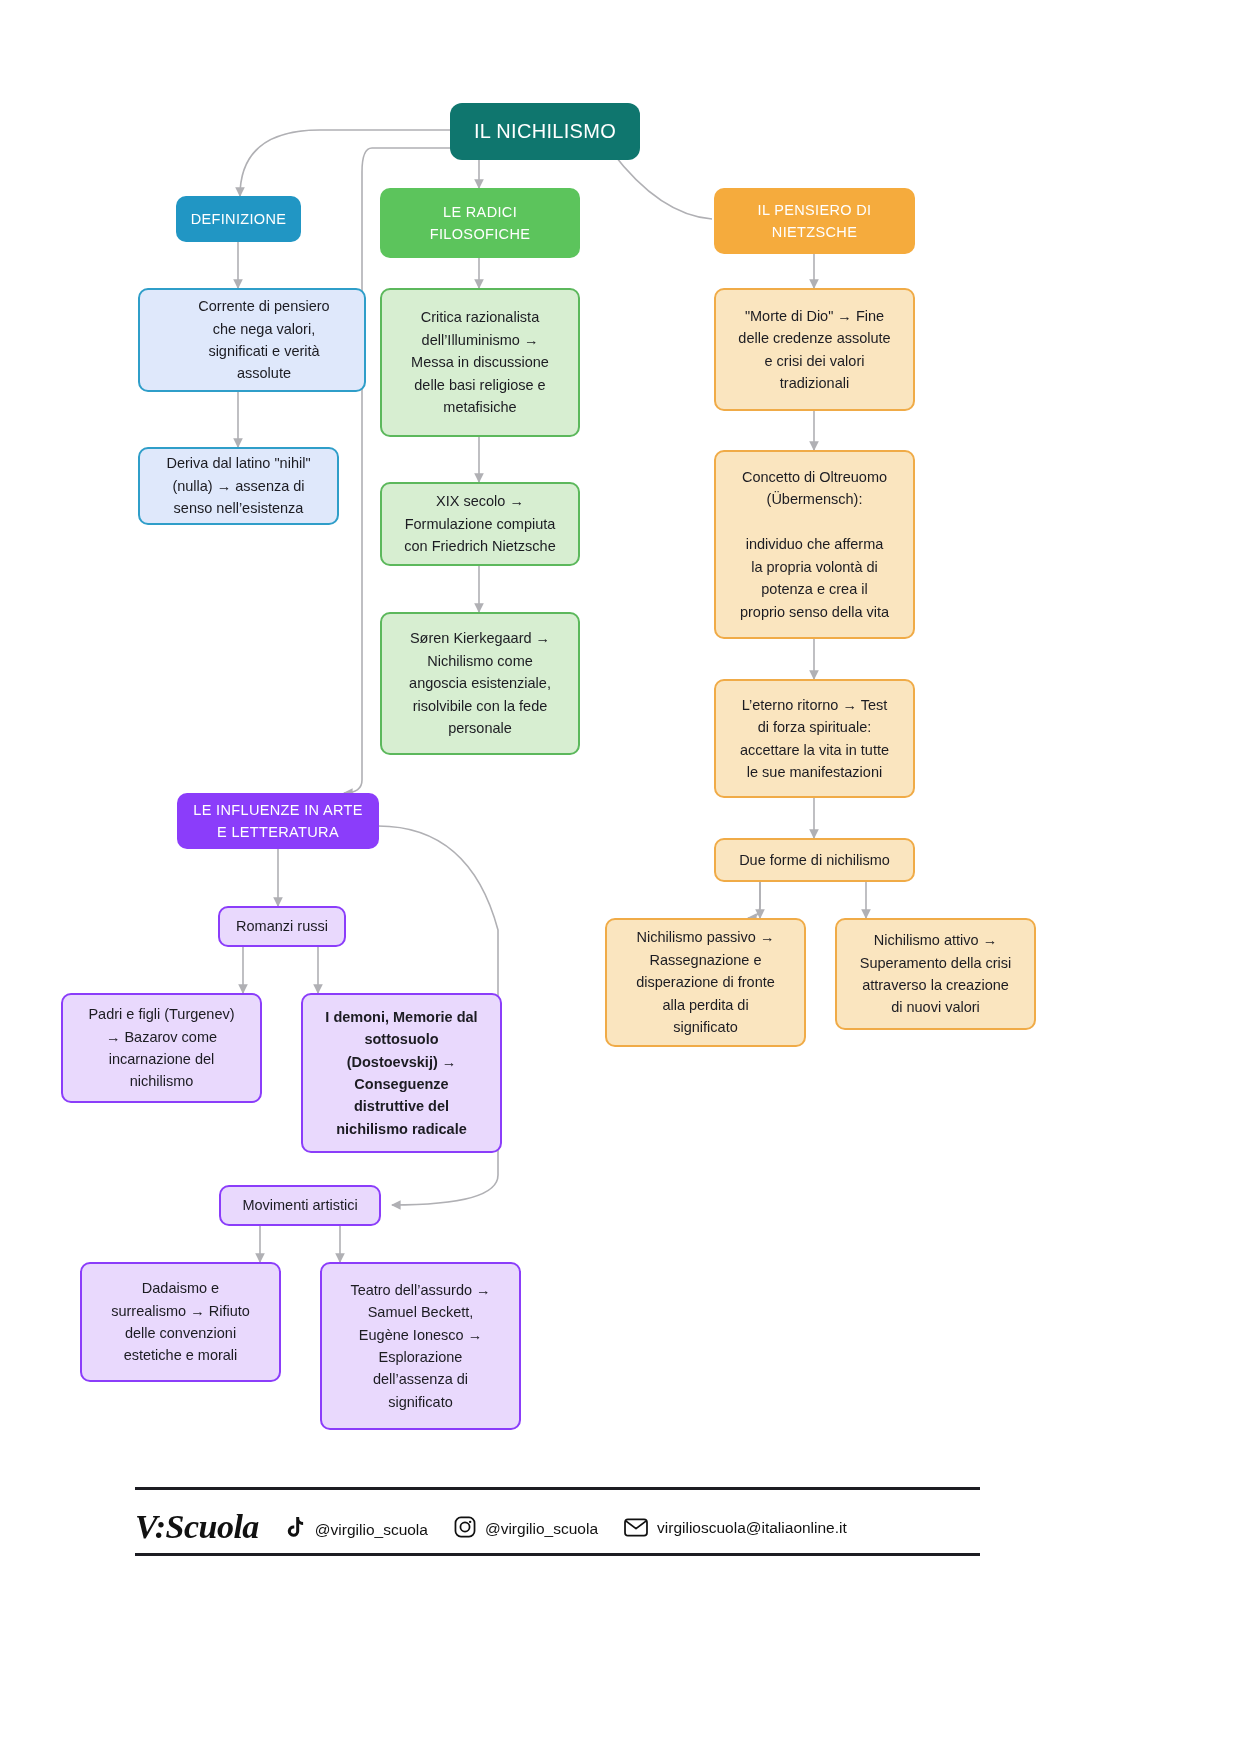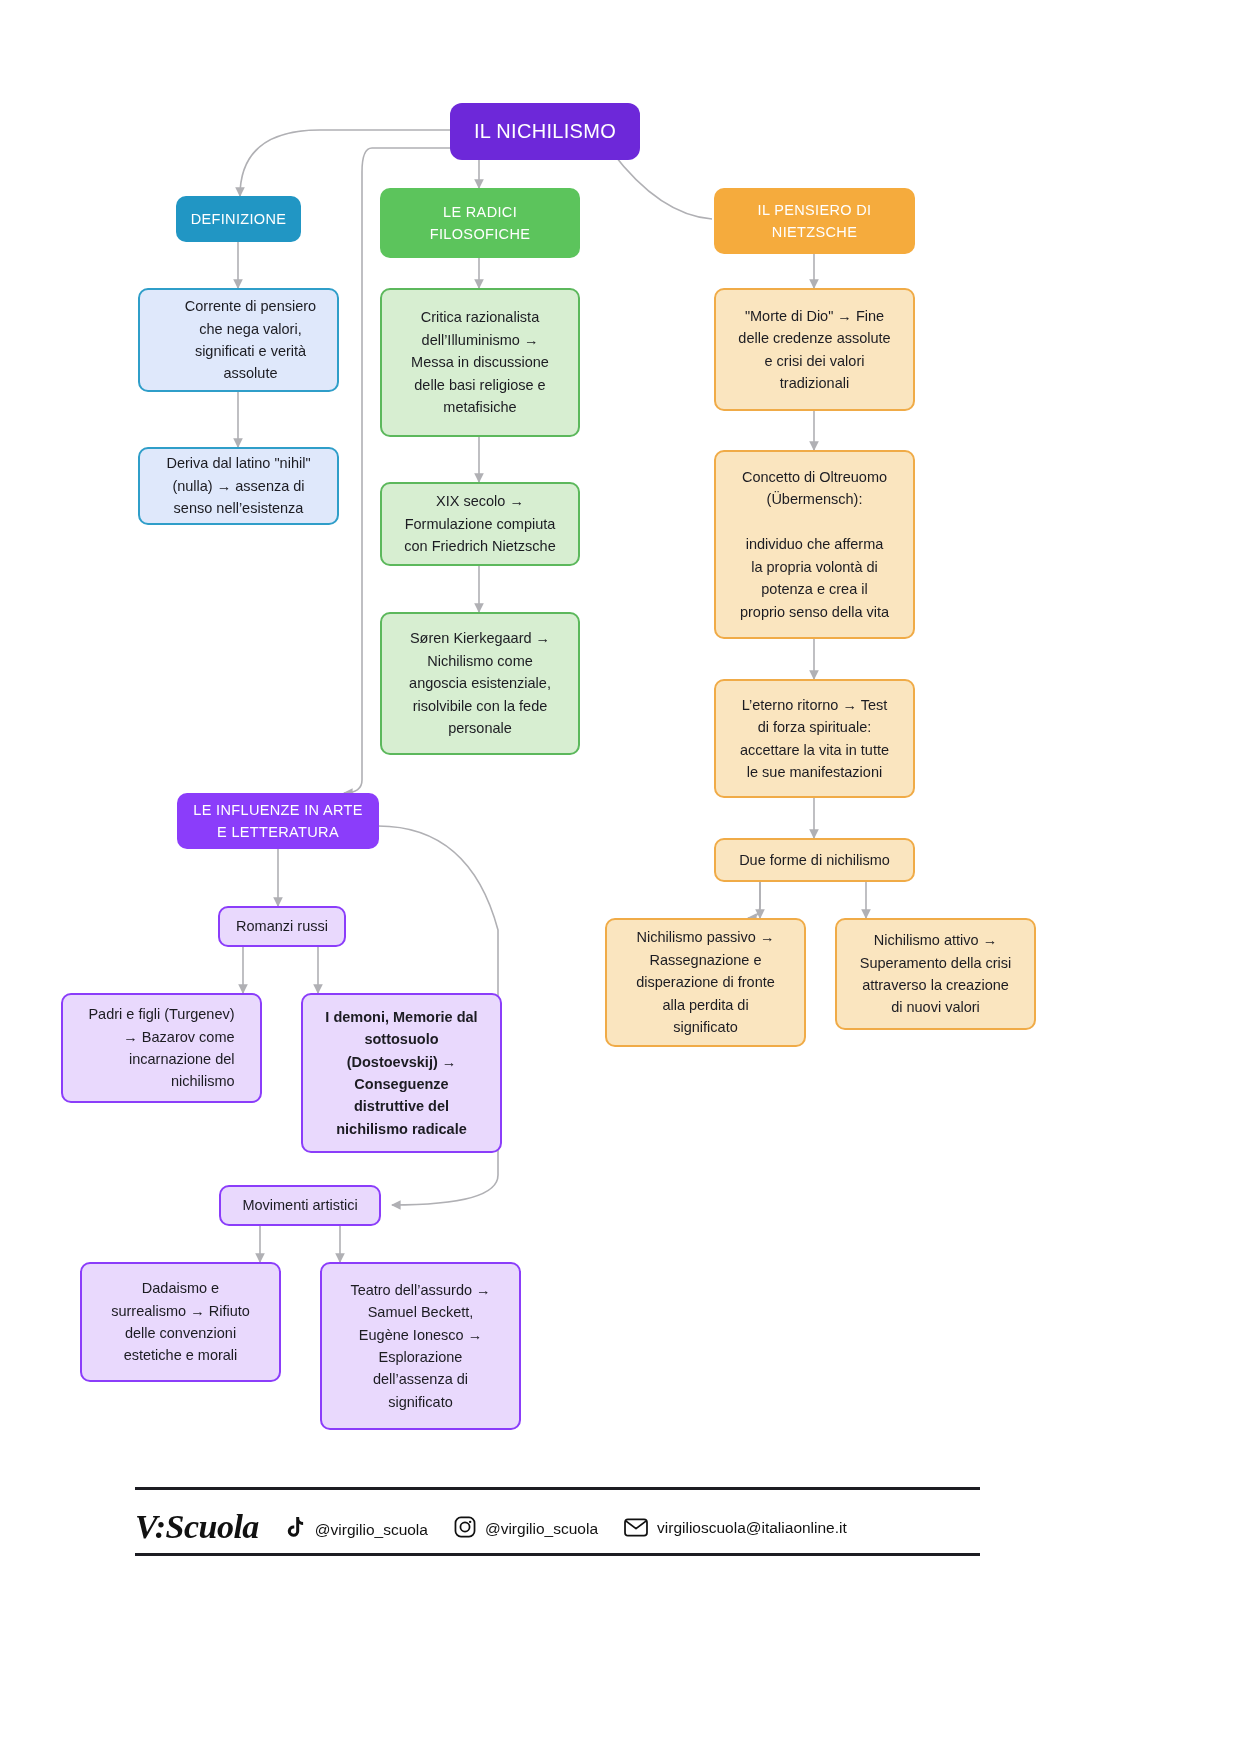--- a/index.html
+++ b/index.html
@@ -20,21 +20,21 @@
     display:flex; align-items:center; justify-content:center;
     text-align:center;
     border-radius:10px;
     line-height:1.55;
     padding:10px 12px;
     white-space:pre-line;
   }
 
   
   .root {
-    background:#6d28d9; color:#ffffff;
+    background:#0f766e; color:#ffffff;
     border-radius:12px;
     font-size:20px; letter-spacing:.3px;
     box-shadow:none;
   }
   
   .hdr { color:#ffffff; font-size:14.5px; letter-spacing:.35px; border-radius:10px; }
   .hdr-blue   { background:#2196c4; }
   .hdr-green  { background:#5cc45c; }
   .hdr-orange { background:#f5ab3d; }
   .hdr-purple { background:#8b3dfa; }
@@ -103,21 +103,21 @@
     </g>
   </svg>
 
   <div class="node root" style="left:450px; top:103px; width:190px; height:57px;">
     <span>IL NICHILISMO</span>
   </div>
 
   <div class="node hdr hdr-blue" style="left:176px; top:196px; width:125px; height:46px;">
     <span>DEFINIZIONE</span>
   </div>
-  <div class="node leaf leaf-blue" style="left:138px; top:288px; width:201px; height:104px;padding-left:36px;">
+  <div class="node leaf leaf-blue" style="left:138px; top:288px; width:228px; height:104px;padding-left:36px;">
     <span>Corrente di pensiero
 che nega valori,
 significati e verità
 assolute</span>
   </div>
   <div class="node leaf leaf-blue" style="left:138px; top:447px; width:201px; height:78px;">
     <span>Deriva dal latino "nihil"
 (nulla) → assenza di
 senso nell’esistenza</span>
   </div>
@@ -188,21 +188,21 @@
 di nuovi valori</span>
   </div>
 
   <div class="node hdr hdr-purple" style="left:177px; top:793px; width:202px; height:56px;">
     <span>LE INFLUENZE IN ARTE
 E LETTERATURA</span>
   </div>
   <div class="node leaf leaf-purple" style="left:218px; top:906px; width:128px; height:41px;">
     <span>Romanzi russi</span>
   </div>
-  <div class="node leaf leaf-purple" style="left:61px; top:993px; width:201px; height:110px;text-align:right;">
+  <div class="node leaf leaf-purple" style="left:61px; top:993px; width:201px; height:110px;">
     <span>Padri e figli (Turgenev)
 → Bazarov come
 incarnazione del
 nichilismo</span>
   </div>
   <div class="node leaf leaf-purple" style="left:301px; top:993px; width:201px; height:160px;font-weight:bold;">
     <span>I demoni, Memorie dal
 sottosuolo
 (Dostoevskij) →
 Conseguenze

